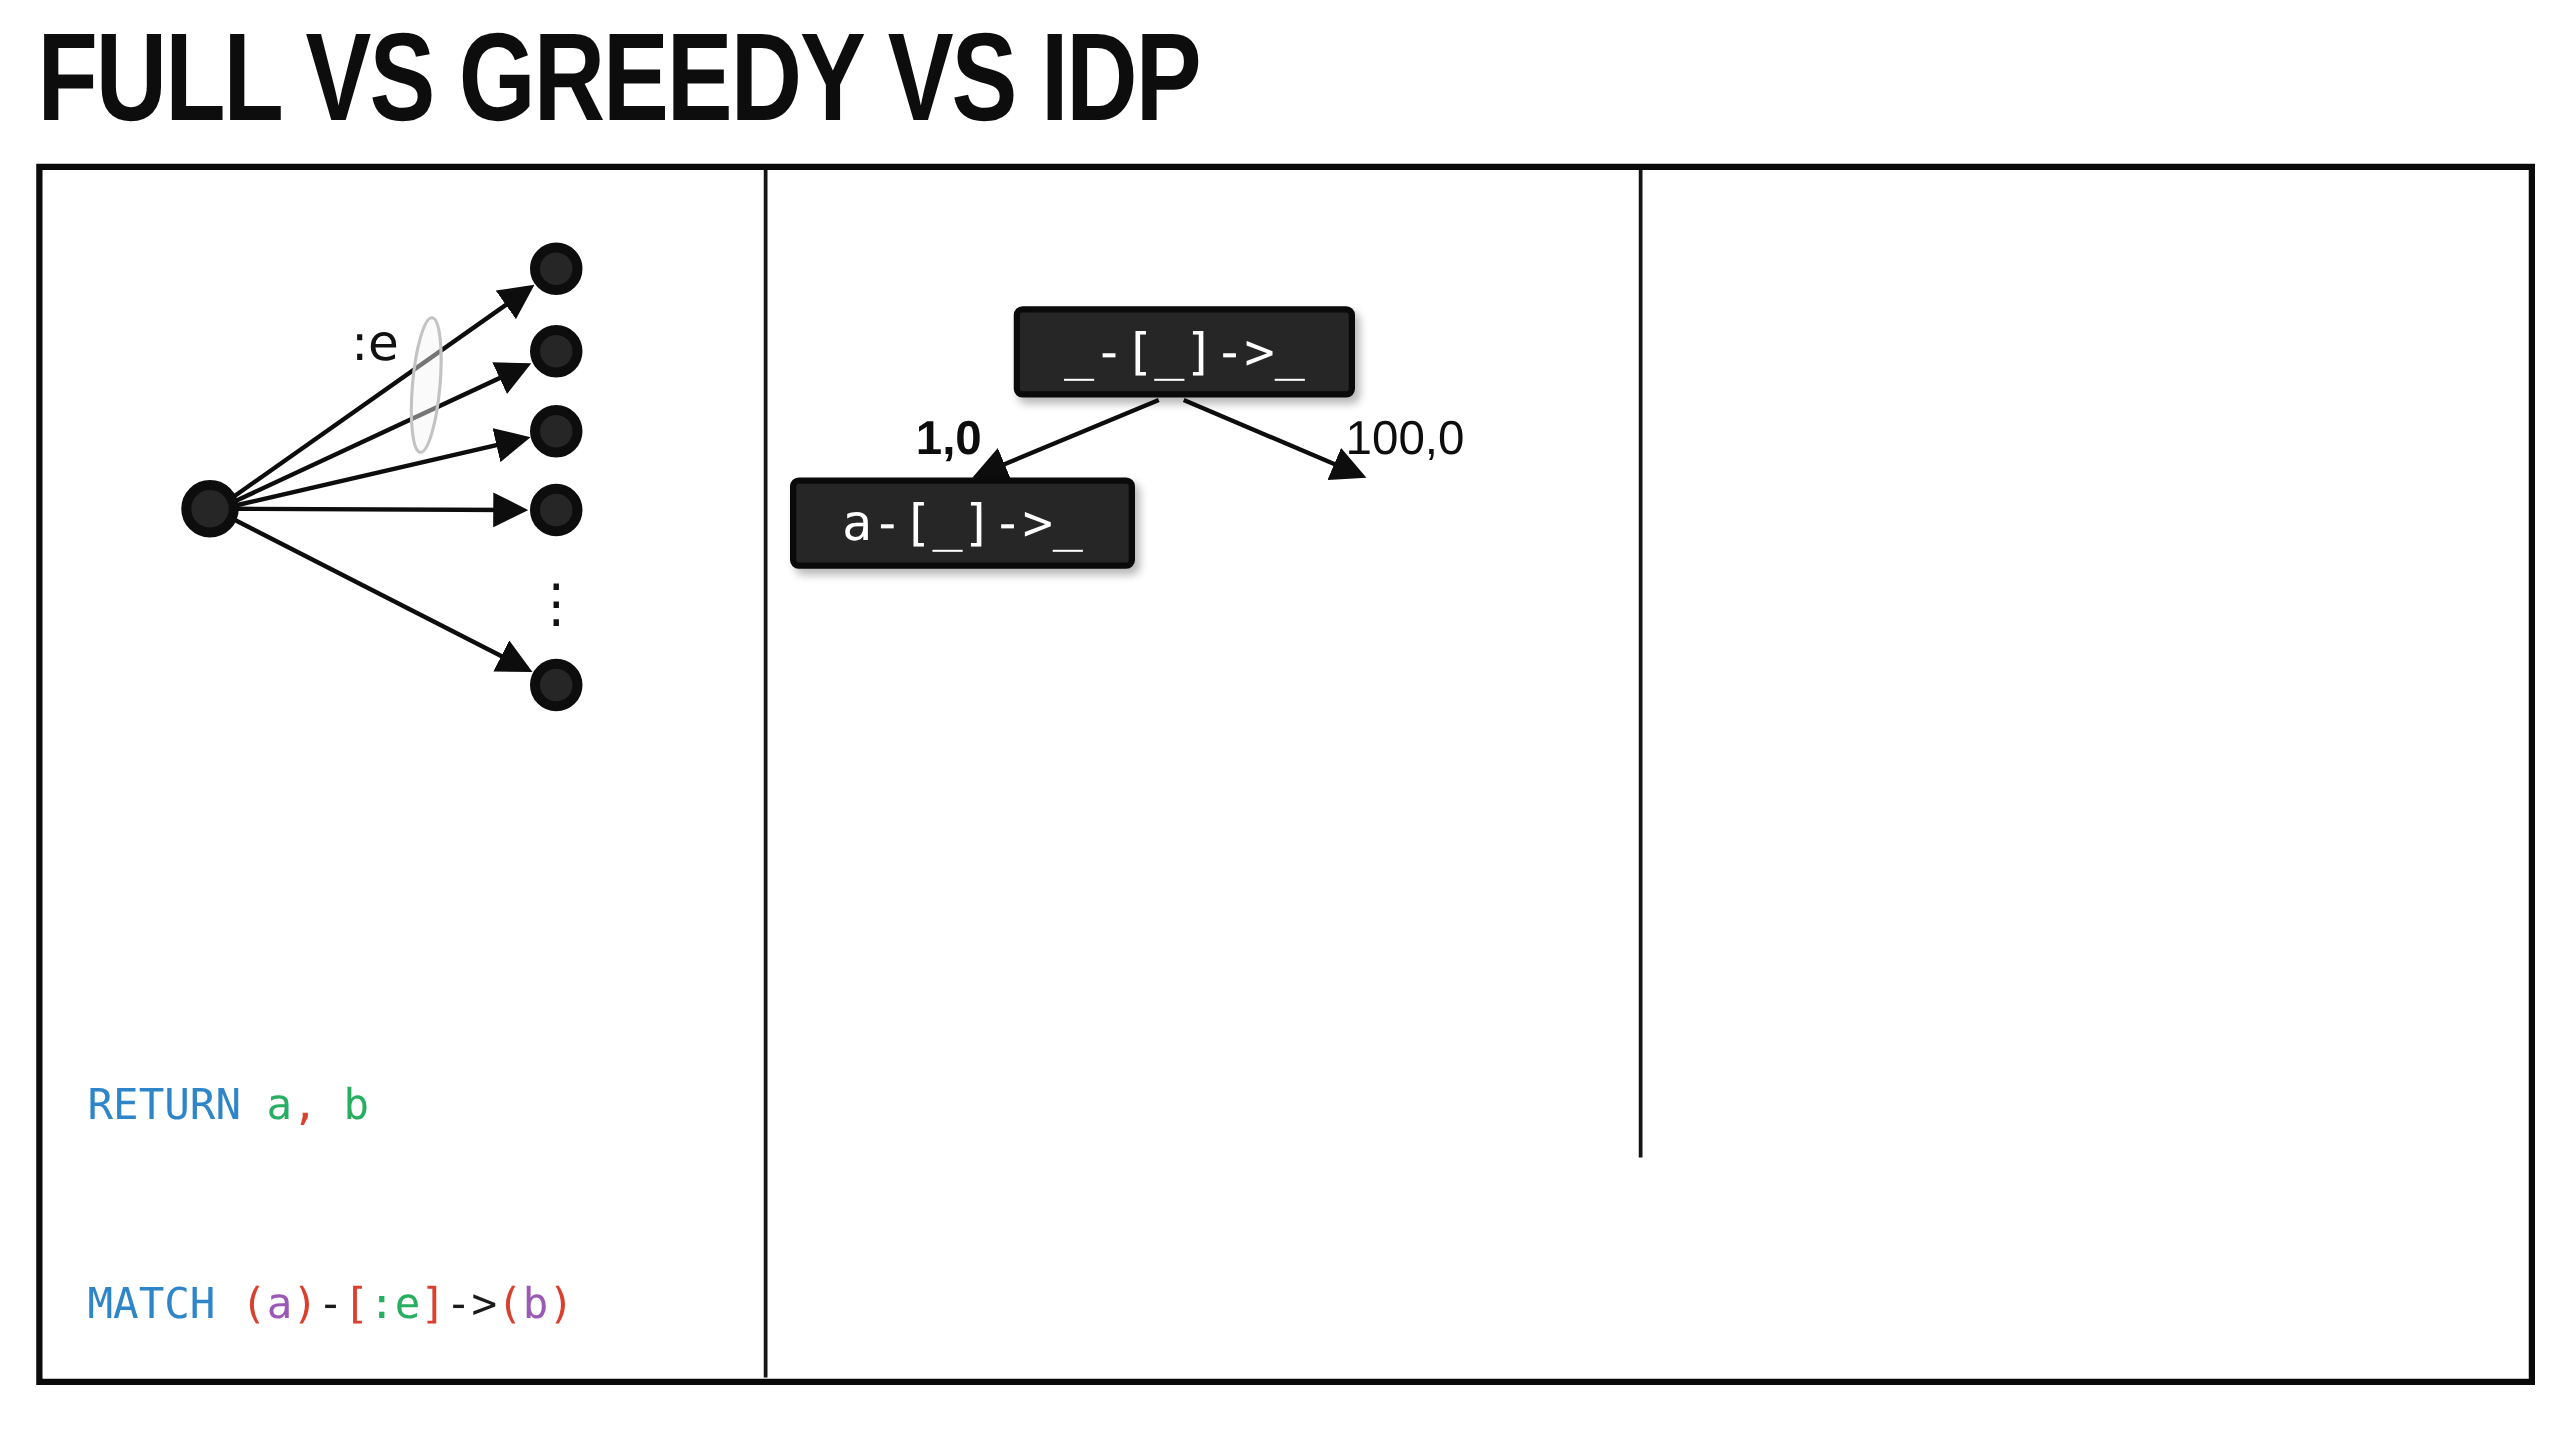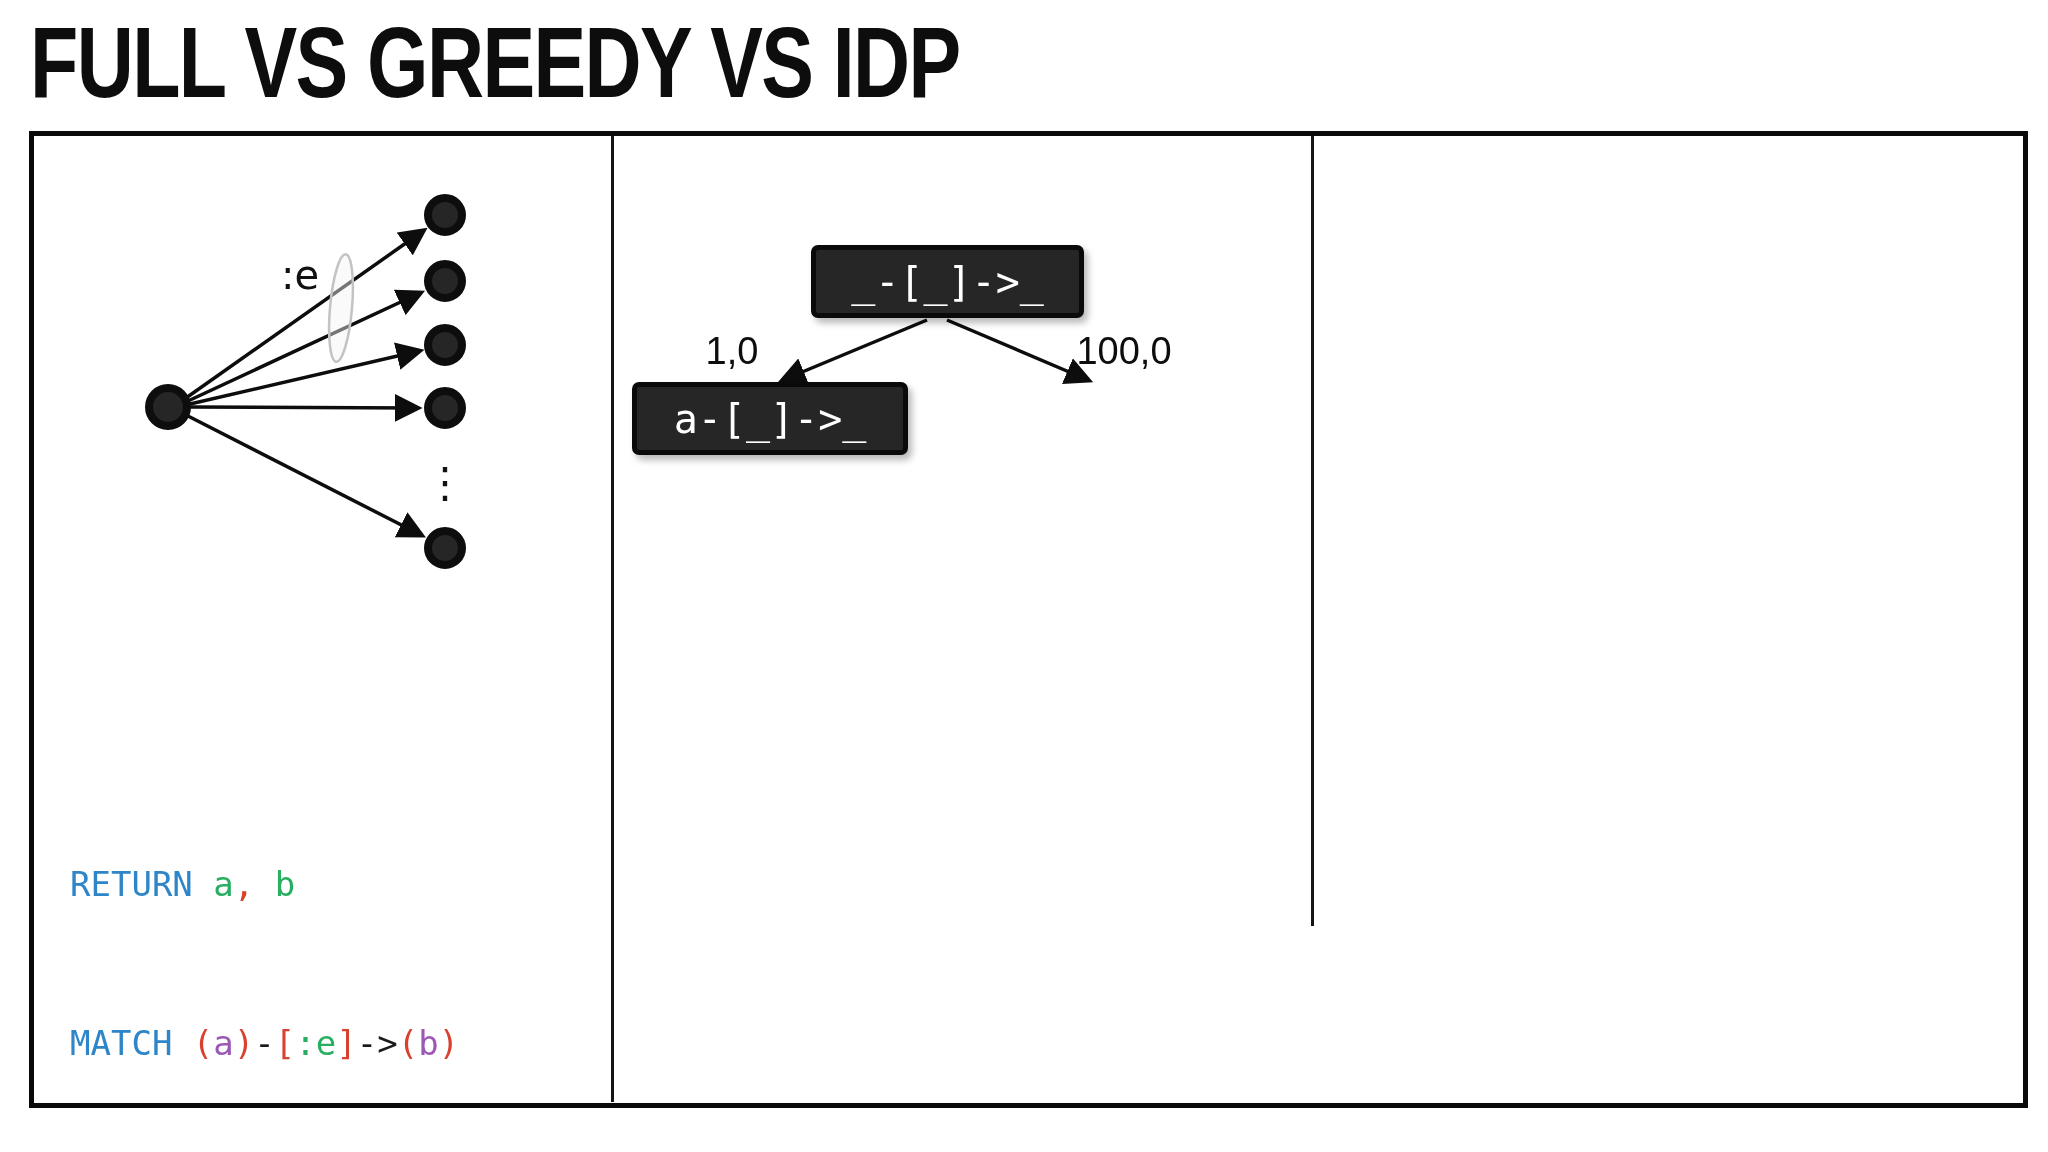--- a/index.html
+++ b/index.html
@@ -53,21 +53,21 @@
     font-size:40px;letter-spacing:0px;white-space:pre;
     box-shadow:4px 5px 7px rgba(0,0,0,0.28);
   }
   .plan-root {left:797px;top:245px;width:273px;margin-left:14px;}
   .plan-left {left:632px;top:382px;width:276px;}
   .plan-right{left:963px;top:382px;width:277px;}
   .cost-label{
     position:absolute;top:330px;font-size:38px;color:#0d0d0d;
     font-family:"Liberation Sans",sans-serif;text-align:center;
   }
-  .cost-left {left:687px;width:90px;}
+  .cost-left {left:714px;width:90px;font-weight:bold;}
   .cost-right{left:1059px;width:130px;}
 </style>
 </head>
 <body>
 
 <div id="stage">
 
   <div class="slide-title">FULL VS GREEDY VS IDP</div>
 
   <div class="panel"></div>

